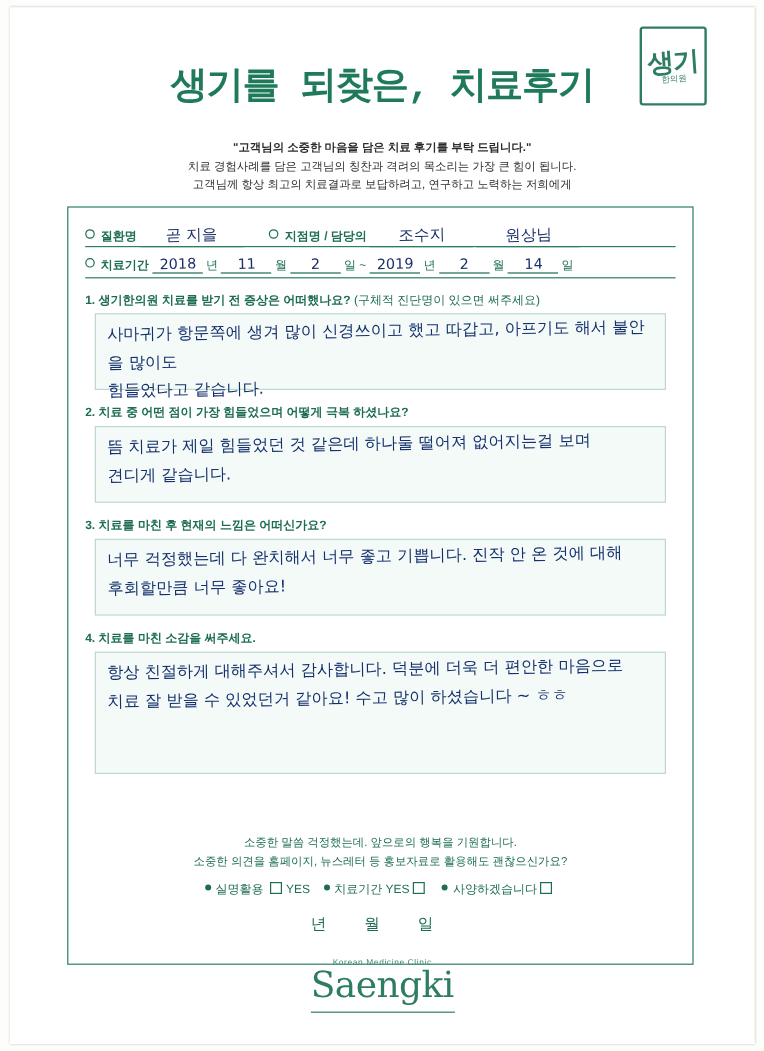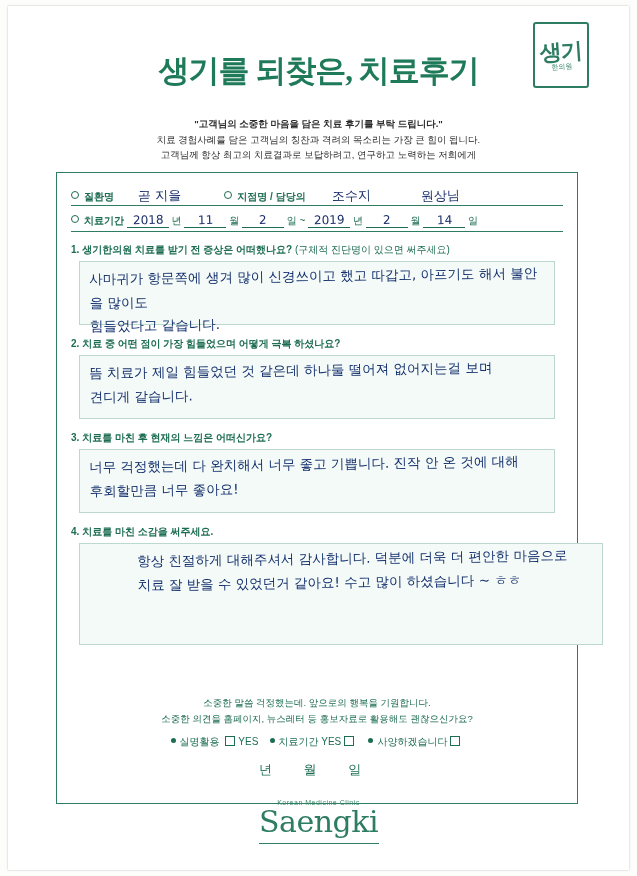--- a/index.html
+++ b/index.html
@@ -59,21 +59,21 @@
   .main-title {
     position: absolute;
     left: 0;
     right: 0;
     top: 44px;
     text-align: center;
     color: #1f7a5a;
     font-size: 31px;
     font-weight: bold;
     letter-spacing: -1px;
-    font-family: Liberation Serif, serif;
+    font-family: Liberation Mono, monospace;
   }
 
   
   .intro {
     position: absolute;
     left: 0;
     right: 0;
     top: 110px;
     text-align: center;
     color: #2b2b2b;
@@ -316,21 +316,21 @@
       </div>
       <div class="answer-box" style="top:276px; height:62px;">
         <div class="answer-text" style="white-space:pre-line;">너무 걱정했는데 다 완치해서 너무 좋고 기쁩니다. 진작 안 온 것에 대해
 후회할만큼 너무 좋아요!</div>
       </div>
 
       <div class="q-label" style="top:352px;">
         <span>4.</span>
         <span>치료를 마친 소감을 써주세요.</span>
       </div>
-      <div class="answer-box" style="top:370px; height:100px;padding-left:48px;">
+      <div class="answer-box" style="top:370px; height:100px;">
         <div class="answer-text" style="white-space:pre-line;">항상 친절하게 대해주셔서 감사합니다. 덕분에 더욱 더 편안한 마음으로
 치료 잘 받을 수 있었던거 같아요! 수고 많이 하셨습니다 ~ ㅎㅎ</div>
       </div>
 
       <div class="footer-block">
         <div>소중한 말씀 걱정했는데. 앞으로의 행복을 기원합니다.</div>
         <div>소중한 의견을 홈페이지, 뉴스레터 등 홍보자료로 활용해도 괜찮으신가요?</div>
 
         <div class="consent-row">
           <span class="dot"></span><span>실명활용</span>

